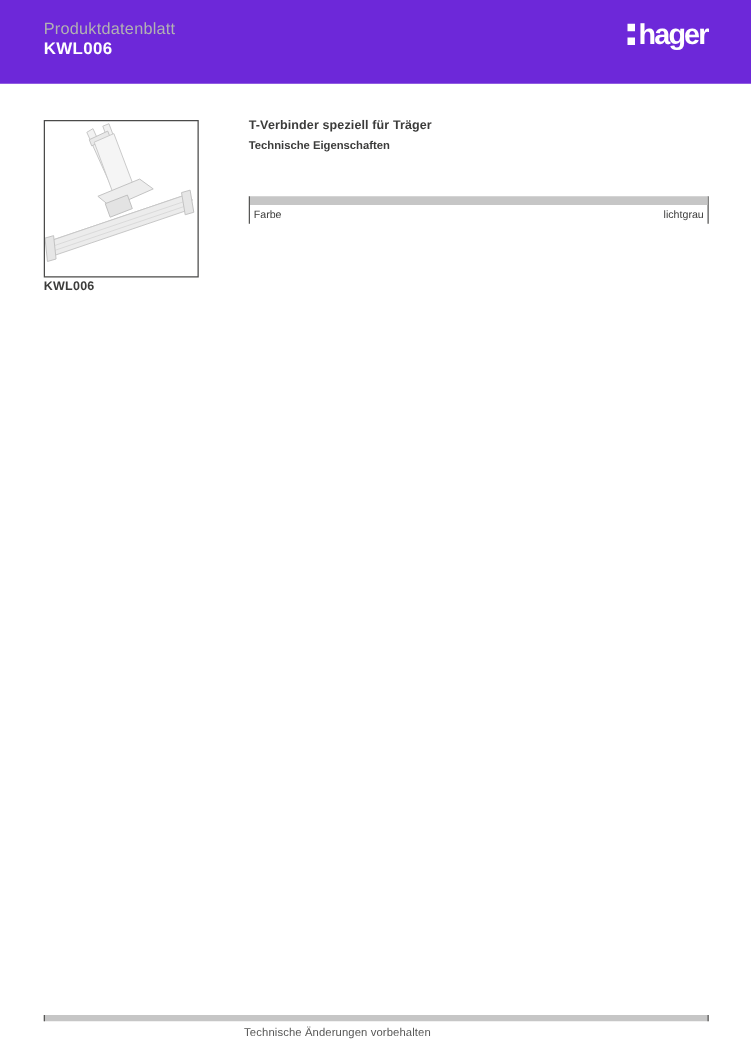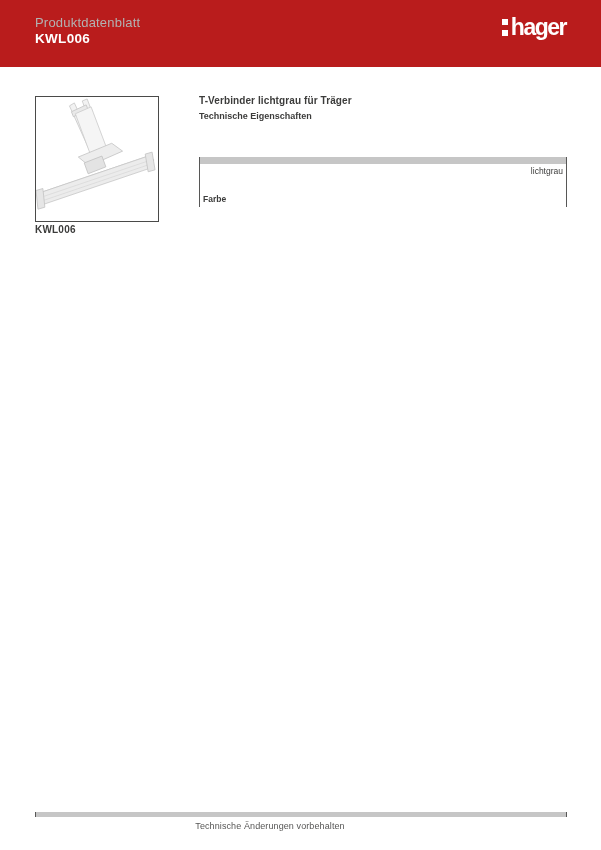--- a/index.html
+++ b/index.html
@@ -5,21 +5,21 @@
   html,body{margin:0;padding:0;}
   body{
     width:601px;height:850px;position:relative;overflow:hidden;
     background:#ffffff;
     font-family:"Liberation Sans","DejaVu Sans",sans-serif;
     -webkit-font-smoothing:antialiased;
   }
   
   .header{
     position:absolute;left:0;top:0;width:601px;height:67px;
-    background:#b91c1c;
+    background:#6d28d9;
   }
   .header-titles{position:absolute;left:35px;top:15px;line-height:1.25;}
   .doc-type{color:#b2b2b2;font-size:13px;letter-spacing:.2px;}
   .product-code{color:#ffffff;font-size:13.5px;font-weight:bold;letter-spacing:.3px;}
   .logo{position:absolute;right:35px;top:14px;display:flex;align-items:center;}
   .logo-colon{display:inline-flex;flex-direction:column;justify-content:flex-end;margin-right:3px;padding-bottom:5px;}
   .logo-colon .dot{width:6px;height:6px;background:#ffffff;margin-top:5px;}
   .logo-word{color:#ffffff;font-size:23px;font-weight:bold;letter-spacing:-1.5px;line-height:1;}
   
   .product-image{
@@ -45,21 +45,21 @@
     position:absolute;left:199px;top:157px;width:368px;
     border-left:1px solid #575756;border-right:1px solid #575756;
     box-sizing:border-box;
   }
   .spec-table-headbar{height:7px;background:#c6c6c6;}
   .spec-row{
     display:flex;justify-content:space-between;align-items:flex-start;
     padding:2px 3px 3px 3px;
     font-size:8.5px;color:#3c3c3b;
   }
-  .spec-label{font-weight:bold;margin-top:28px;}
+  .spec-label{font-weight:normal;}
   .spec-value{text-align:right;margin-left:28px;}
   
   .footer-rule{
     position:absolute;left:35px;top:812px;width:532px;height:5px;
     background:#c6c6c6;
     border-left:1px solid #575756;border-right:1px solid #575756;
     box-sizing:border-box;
   }
   .footer-disclaimer{
     position:absolute;left:0;top:821px;width:540px;
@@ -101,21 +101,21 @@
     <line x1="2" y1="107" x2="114" y2="69" stroke="#d9d9d9" stroke-width="0.8"></line>
 
     <polygon points="0,95 7,93 9,112 2,114" fill="#e6e6e6" stroke="#c2c2c2" stroke-width="0.8"></polygon>
     <polygon points="111,58 118,56 121,74 114,76" fill="#e6e6e6" stroke="#c2c2c2" stroke-width="0.8"></polygon>
 
     <polygon points="49,67 67,60 71,71 53,78" fill="#e3e3e3" stroke="#bfbfbf" stroke-width="0.8"></polygon>
   </svg>
 </div>
 <div class="image-caption">KWL006</div>
 
-<div class="product-title">T-Verbinder lichtgrau für Träger</div>
+<div class="product-title">T-Verbinder speziell für Träger</div>
 <div class="section-heading">Technische Eigenschaften</div>
 
 <div class="spec-table">
   <div class="spec-table-headbar"></div>
   <div class="spec-row">
     <span class="spec-label">Farbe</span>
     <span class="spec-value">lichtgrau</span>
   </div>
 </div>
 

